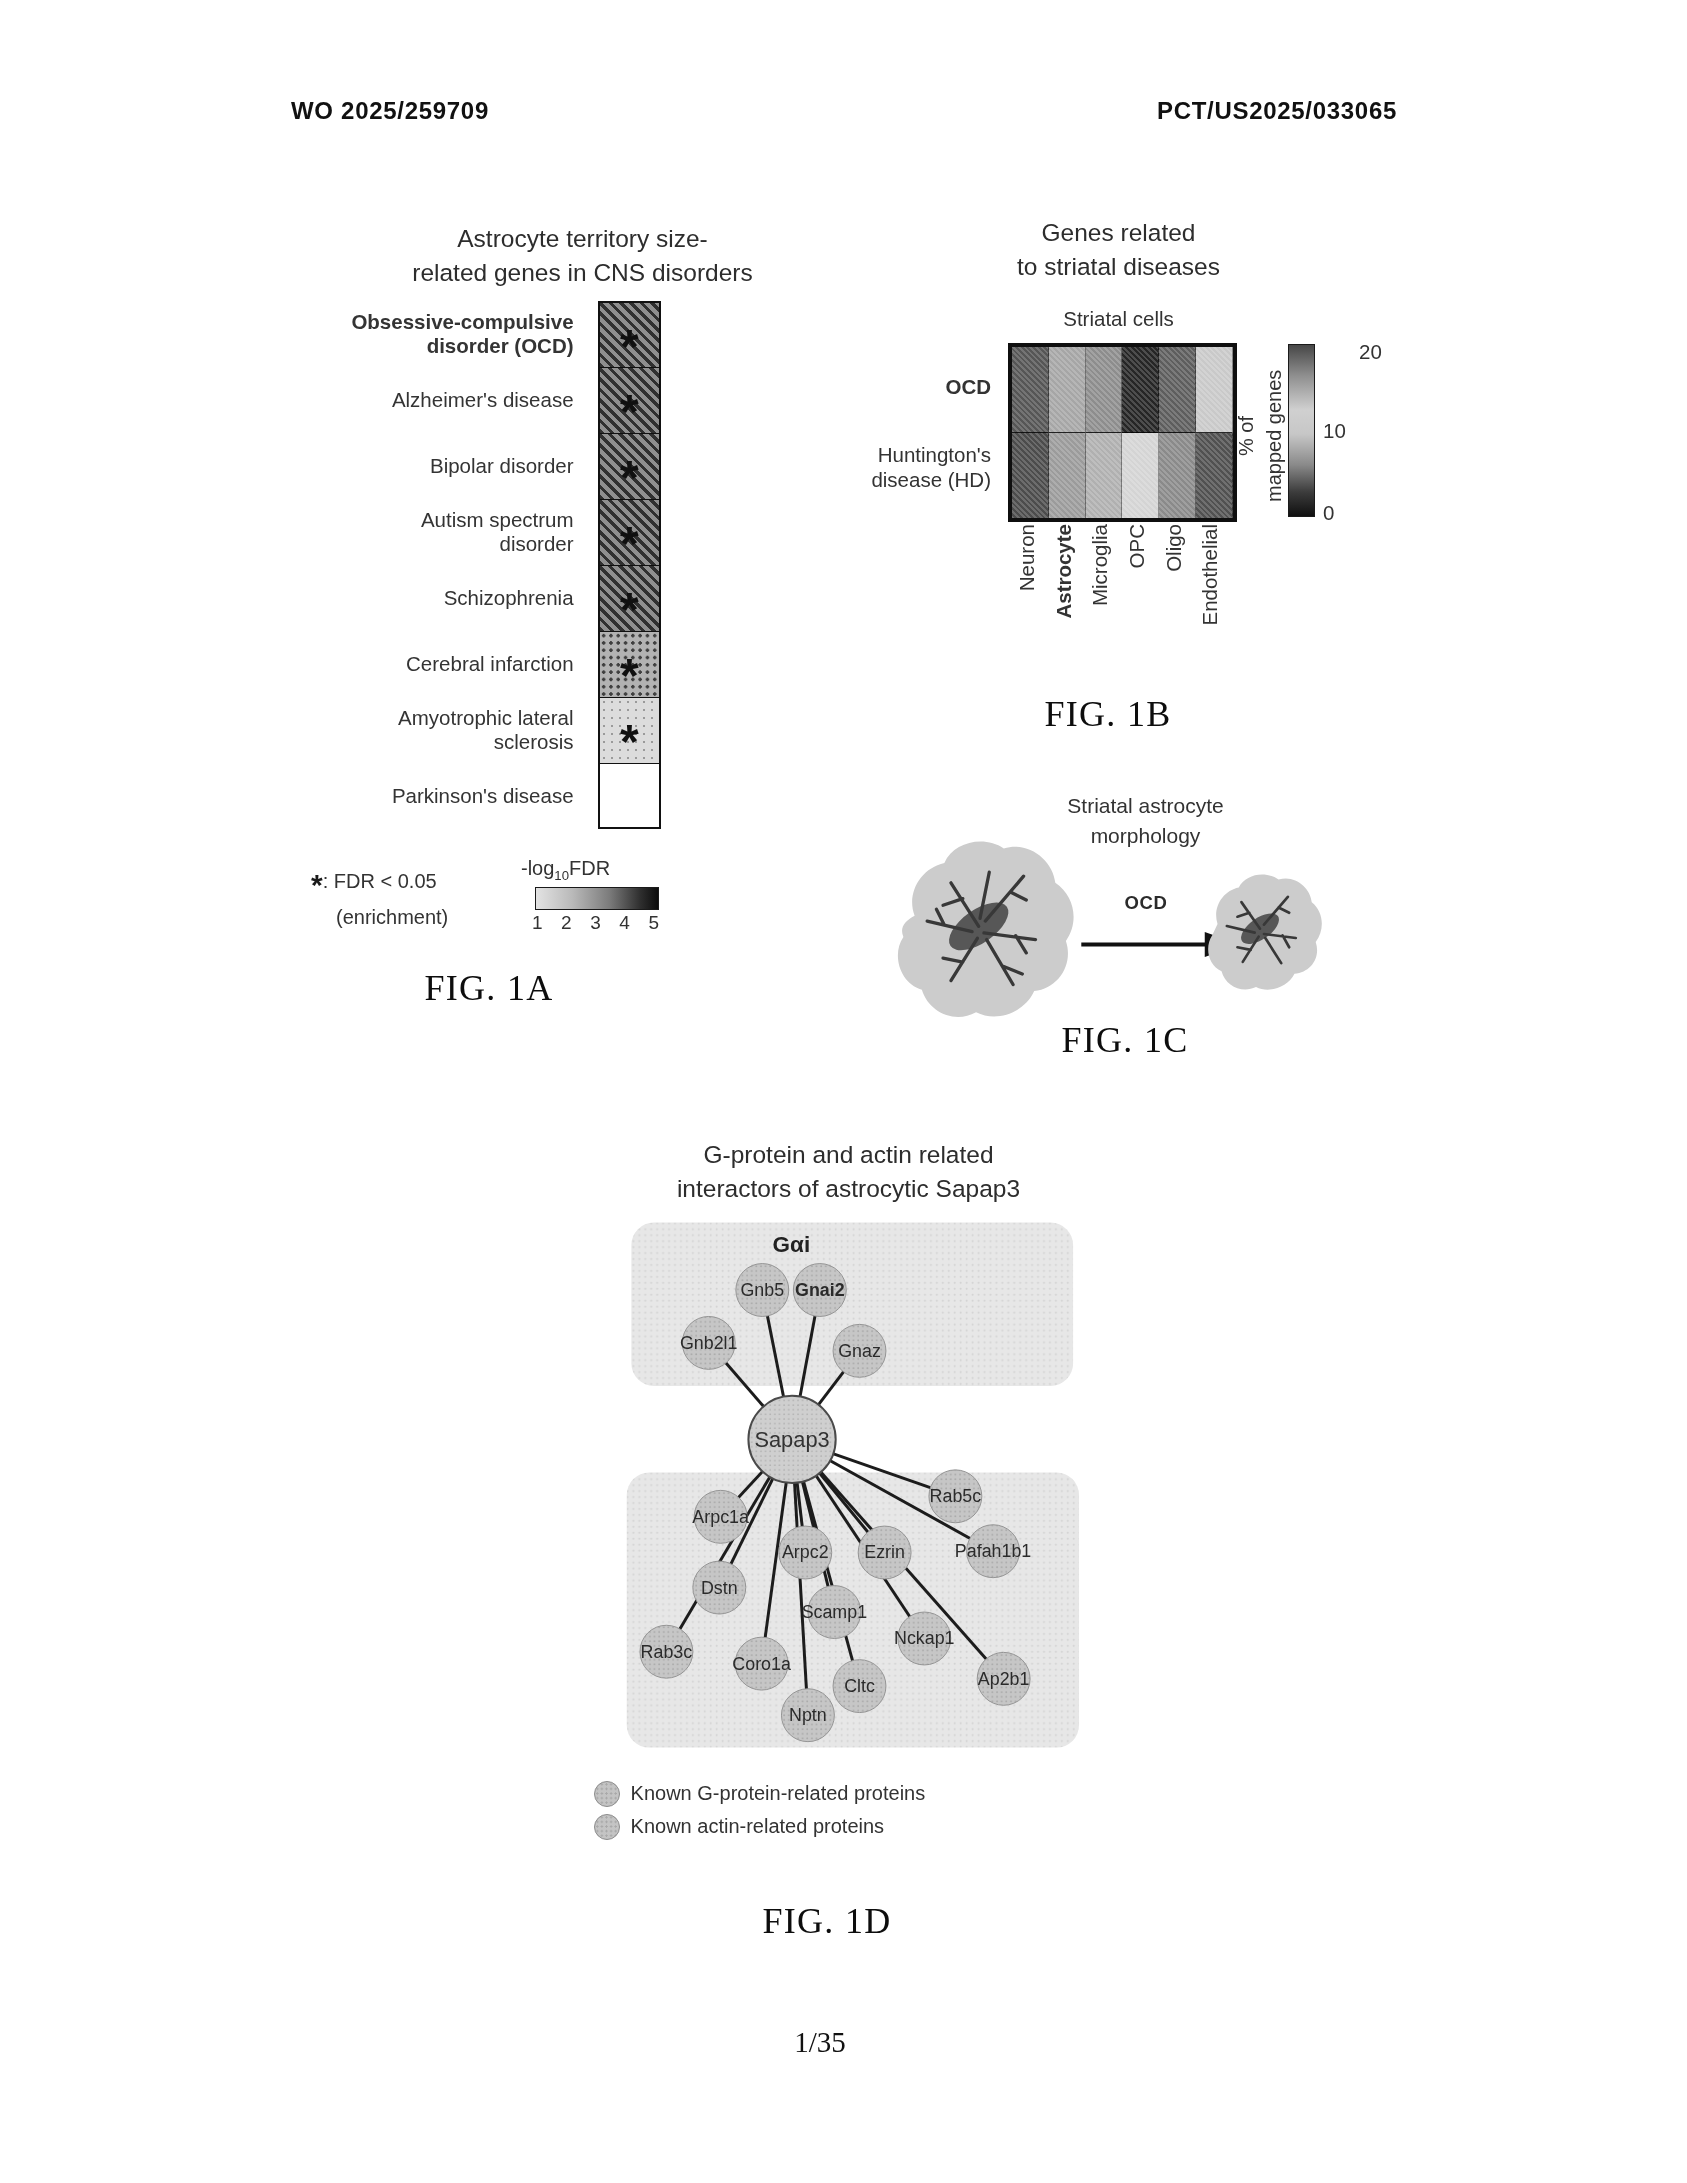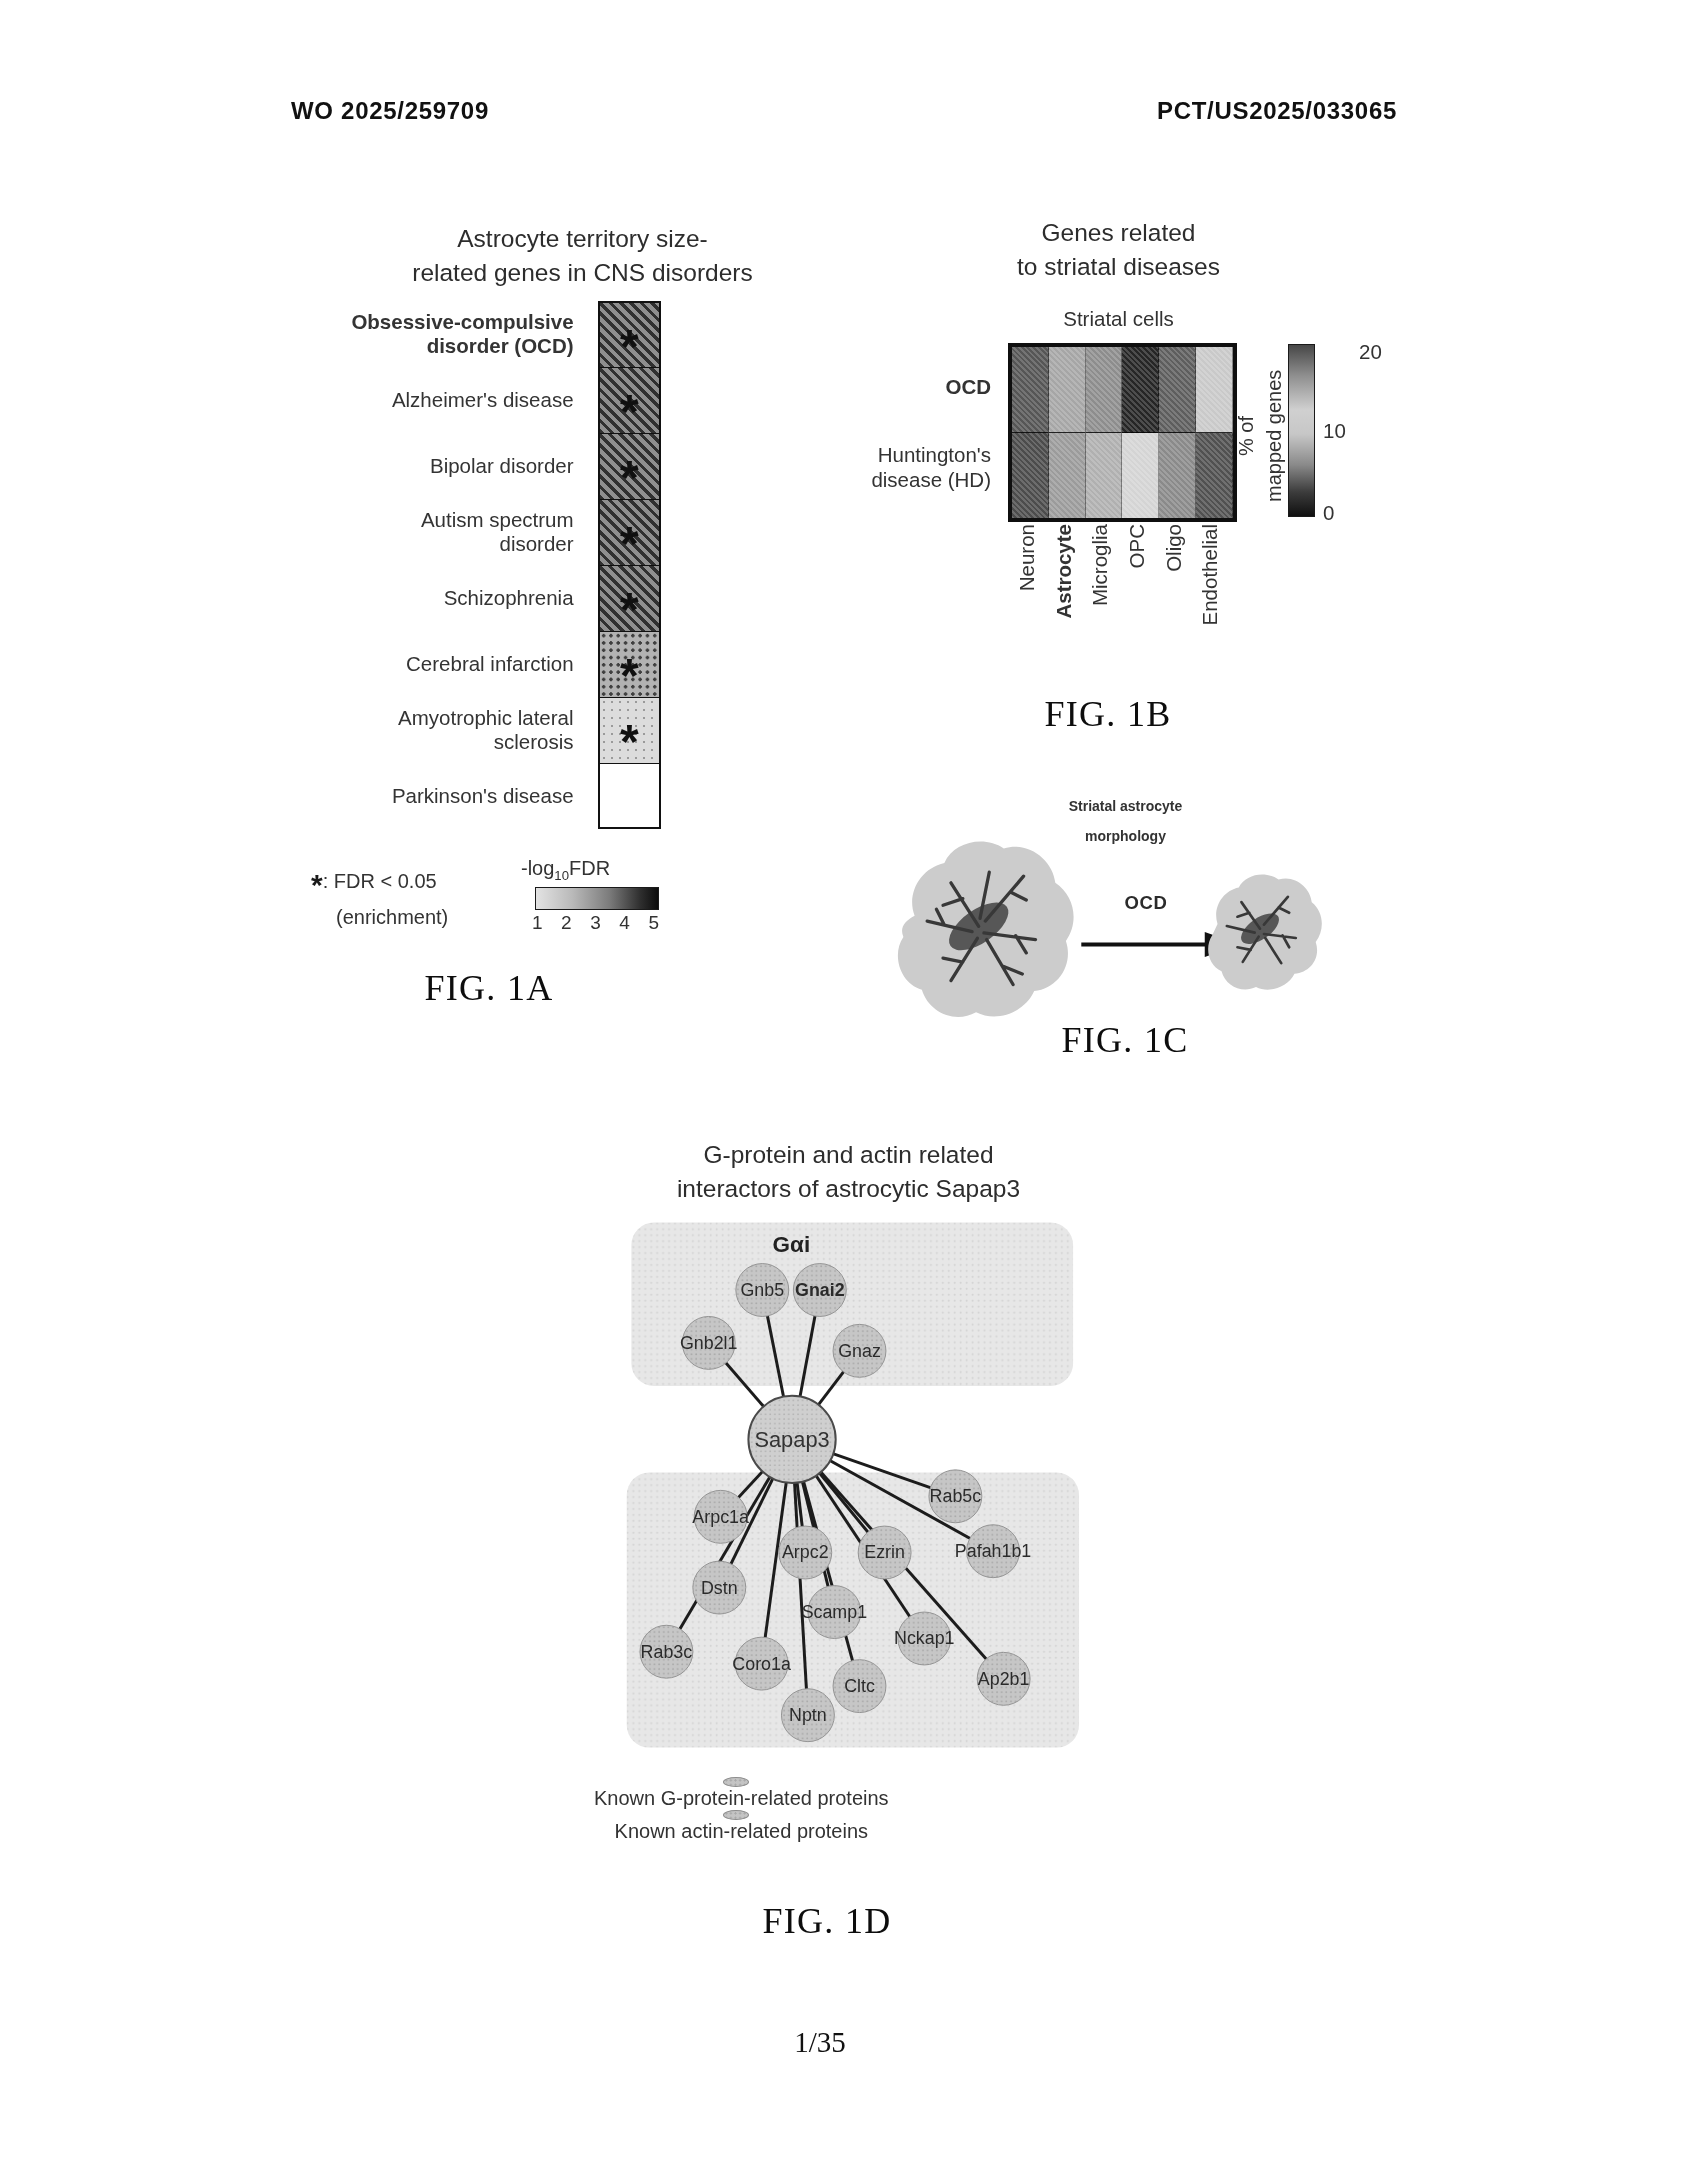--- a/index.html
+++ b/index.html
@@ -56,28 +56,28 @@
   .f1b-collab{position:absolute;top:524px;writing-mode:vertical-rl;transform:rotate(180deg);
               font-size:20.5px;line-height:25px;color:#333;}
   #fig1b-cbar{left:1288px;top:344px;width:26.5px;height:173px;border:1.3px solid #1a1a1a;box-sizing:border-box;
               background:linear-gradient(180deg,#474747 0%,#8f8f8f 18%,#d0d0d0 38%,#c7c7c7 52%,#8a8a8a 70%,#3c3c3c 86%,#101010 100%);}
   .cbar-tick{position:absolute;left:1323px;font-size:20.5px;color:#333;}
   #fig1b-cbarlab{left:1232px;top:323px;height:225px;writing-mode:vertical-rl;transform:rotate(180deg);
                  font-size:20px;line-height:28px;color:#333;text-align:center;}
   #fig1b-cap{left:989px;top:693px;width:238px;}
 
   
-  #fig1c-title{left:960px;top:791px;width:331px;font-size:14px;line-height:30px;color:#333;font-weight:bold;}
+  #fig1c-title{left:980px;top:791px;width:331px;font-size:21px;line-height:30px;color:#333;}
   #fig1c-ocd{left:1113px;top:892px;width:66px;font-size:18.5px;font-weight:bold;color:#2b2b2b;letter-spacing:0.7px;}
   #fig1c-cap{left:1006px;top:1019px;width:238px;}
 
   
   #fig1d-title{left:617px;top:1138px;width:463px;font-size:24.5px;line-height:34px;color:#2d2d2d;}
   #fig1d-legend{left:594px;top:1777px;}
-  .f1d-leg-row{display:flex;align-items:center;height:33px;flex-direction:column;}
+  .f1d-leg-row{display:flex;align-items:center;height:33px;}
   .f1d-leg-dot{width:24px;height:24px;border-radius:50%;background:#c4c4c4;border:1.3px solid #8c8c8c;margin-right:10.6px;
                background-image:radial-gradient(#a9a9a9 1.1px,transparent 1.2px);background-size:4.6px 4.6px;}
   .f1d-leg-lab{font-size:20px;color:#333;}
   #fig1d-cap{left:708px;top:1900px;width:238px;}
   svg text{font-family:"Liberation Sans",sans-serif;}
 </style>
 </head>
 <body>
 
 <div class="abs hdr" id="hdr-left">WO 2025/259709</div>

